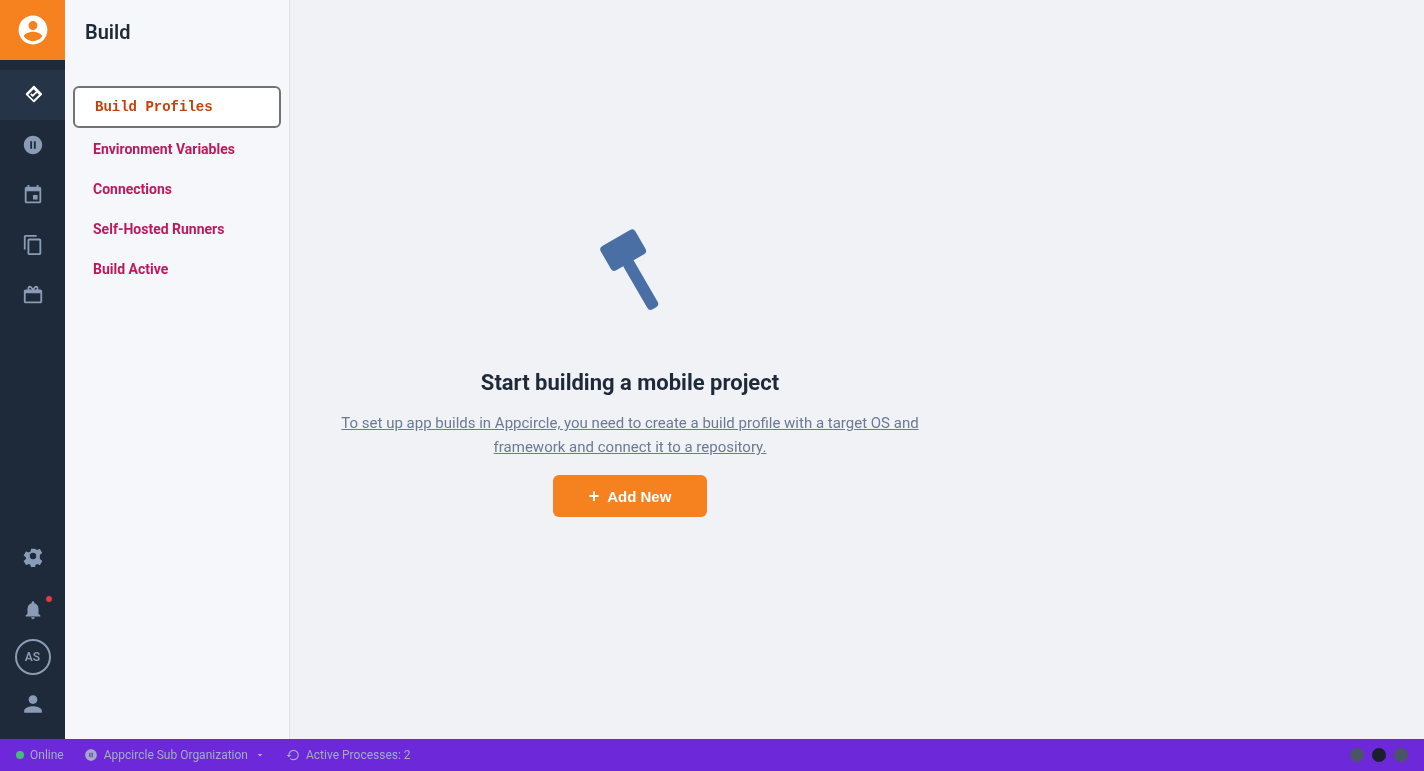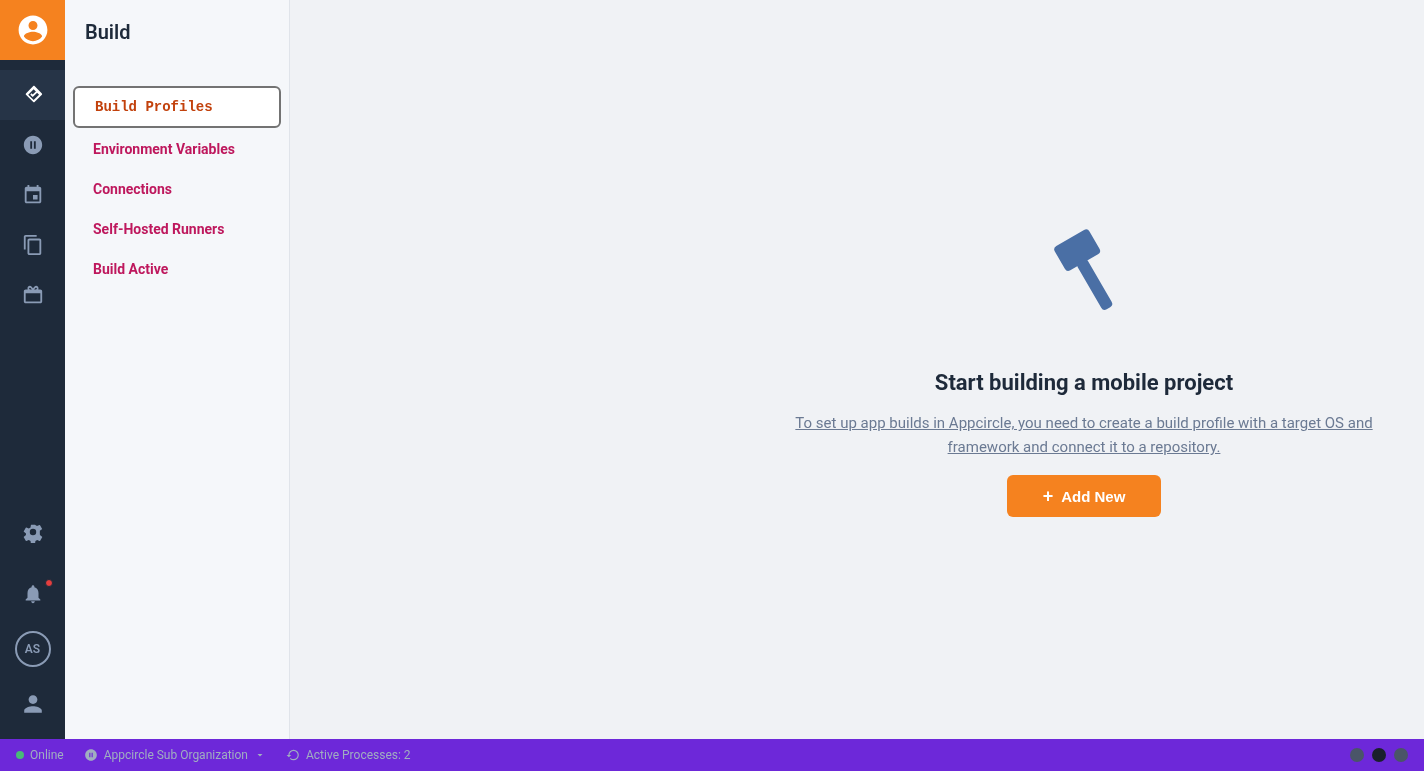--- a/index.html
+++ b/index.html
@@ -11,21 +11,21 @@
     .icon-bar {
       width: 65px;
       background-color: #1e2a3a;
       display: flex;
       flex-direction: column;
       align-items: center;
       padding: 0;
       flex-shrink: 0;
     }
     .icon-bar-top { display: flex; flex-direction: column; align-items: center; flex: 1; }
-    .icon-bar-bottom { display: flex; flex-direction: column; align-items: center; padding-bottom: 10px; gap: 12px; }
+    .icon-bar-bottom { display: flex; flex-direction: column; align-items: center; padding-bottom: 10px; gap: 4px; }
 
     .app-logo {
       width: 65px;
       height: 60px;
       background-color: #f5821f;
       display: flex;
       align-items: center;
       justify-content: center;
       margin-bottom: 10px;
     }
@@ -92,21 +92,21 @@
       border: 2px solid #737373;
       font-family: Liberation Mono, monospace;
     }
 
     
     .main-content {
       flex: 1;
       background-color: #f0f2f5;
       display: flex;
       align-items: center;
-      justify-content: flex-end;
+      justify-content: flex-start;
     }
 
     .empty-state {
       display: flex;
       flex-direction: column;
       align-items: center;
       text-align: center;
       max-width: 680px;
       padding: 40px;
     }

